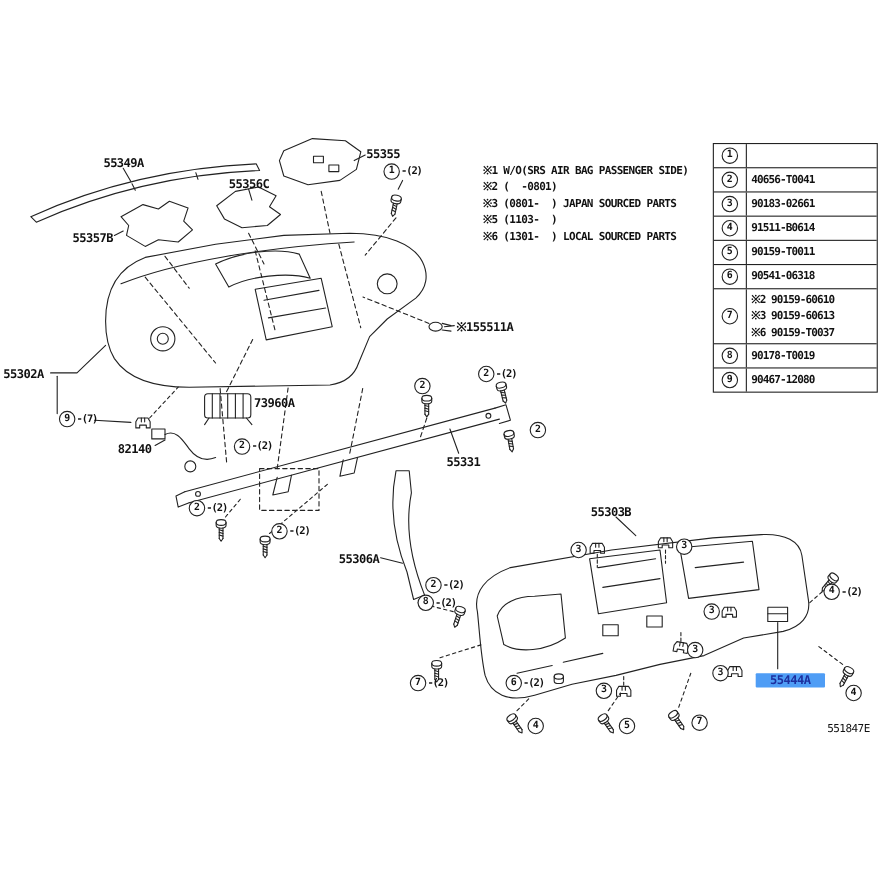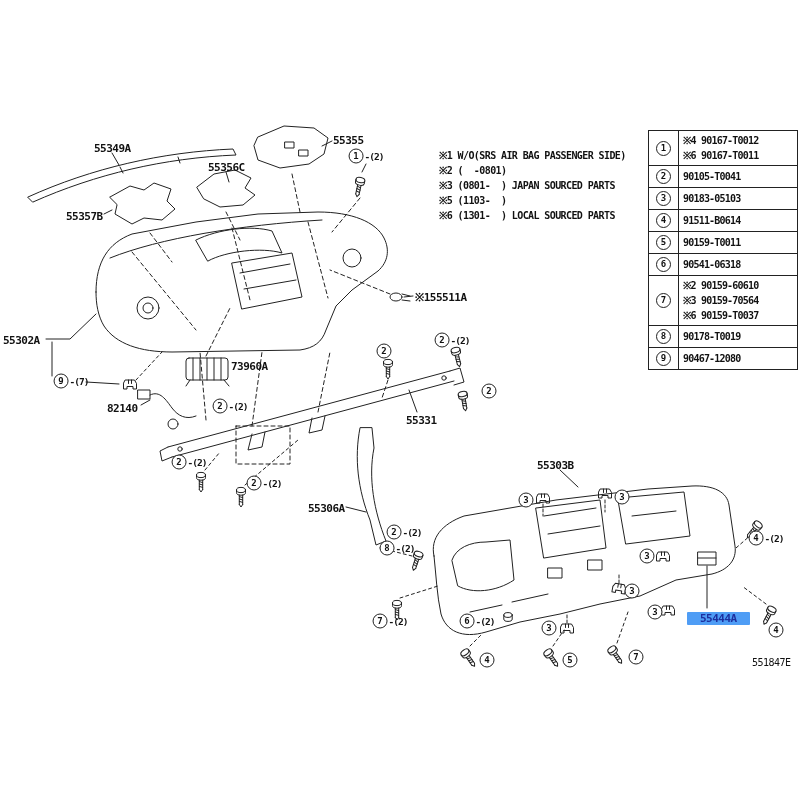--- a/index.html
+++ b/index.html
@@ -211,39 +211,35 @@
       <div class="note-line">※3 (0801-  ) JAPAN SOURCED PARTS</div>
       <div class="note-line">※5 (1103-  )</div>
       <div class="note-line">※6 (1301-  ) LOCAL SOURCED PARTS</div>
     </div>
 
   <div id="parts-table">
       <div class="trow">
         <div class="tnum">
           <span class="circ">1</span>
         </div>
-        <div class="tcodes">
-          <div class="tcode">※4 90167-T0012</div>
-          <div class="tcode">※6 90167-T0011</div>
-        </div>
       </div>
       <div class="trow">
         <div class="tnum">
           <span class="circ">2</span>
         </div>
         <div class="tcodes">
-          <div class="tcode">90105-T0041</div>
+          <div class="tcode">40656-T0041</div>
         </div>
       </div>
       <div class="trow">
         <div class="tnum">
           <span class="circ">3</span>
         </div>
         <div class="tcodes">
-          <div class="tcode">90183-05103</div>
+          <div class="tcode">90183-02661</div>
         </div>
       </div>
       <div class="trow">
         <div class="tnum">
           <span class="circ">4</span>
         </div>
         <div class="tcodes">
           <div class="tcode">91511-B0614</div>
         </div>
       </div>
@@ -262,21 +258,21 @@
         <div class="tcodes">
           <div class="tcode">90541-06318</div>
         </div>
       </div>
       <div class="trow">
         <div class="tnum">
           <span class="circ">7</span>
         </div>
         <div class="tcodes">
           <div class="tcode">※2 90159-60610</div>
-          <div class="tcode">※3 90159-70564</div>
+          <div class="tcode">※3 90159-60613</div>
           <div class="tcode">※6 90159-T0037</div>
         </div>
       </div>
       <div class="trow">
         <div class="tnum">
           <span class="circ">8</span>
         </div>
         <div class="tcodes">
           <div class="tcode">90178-T0019</div>
         </div>

